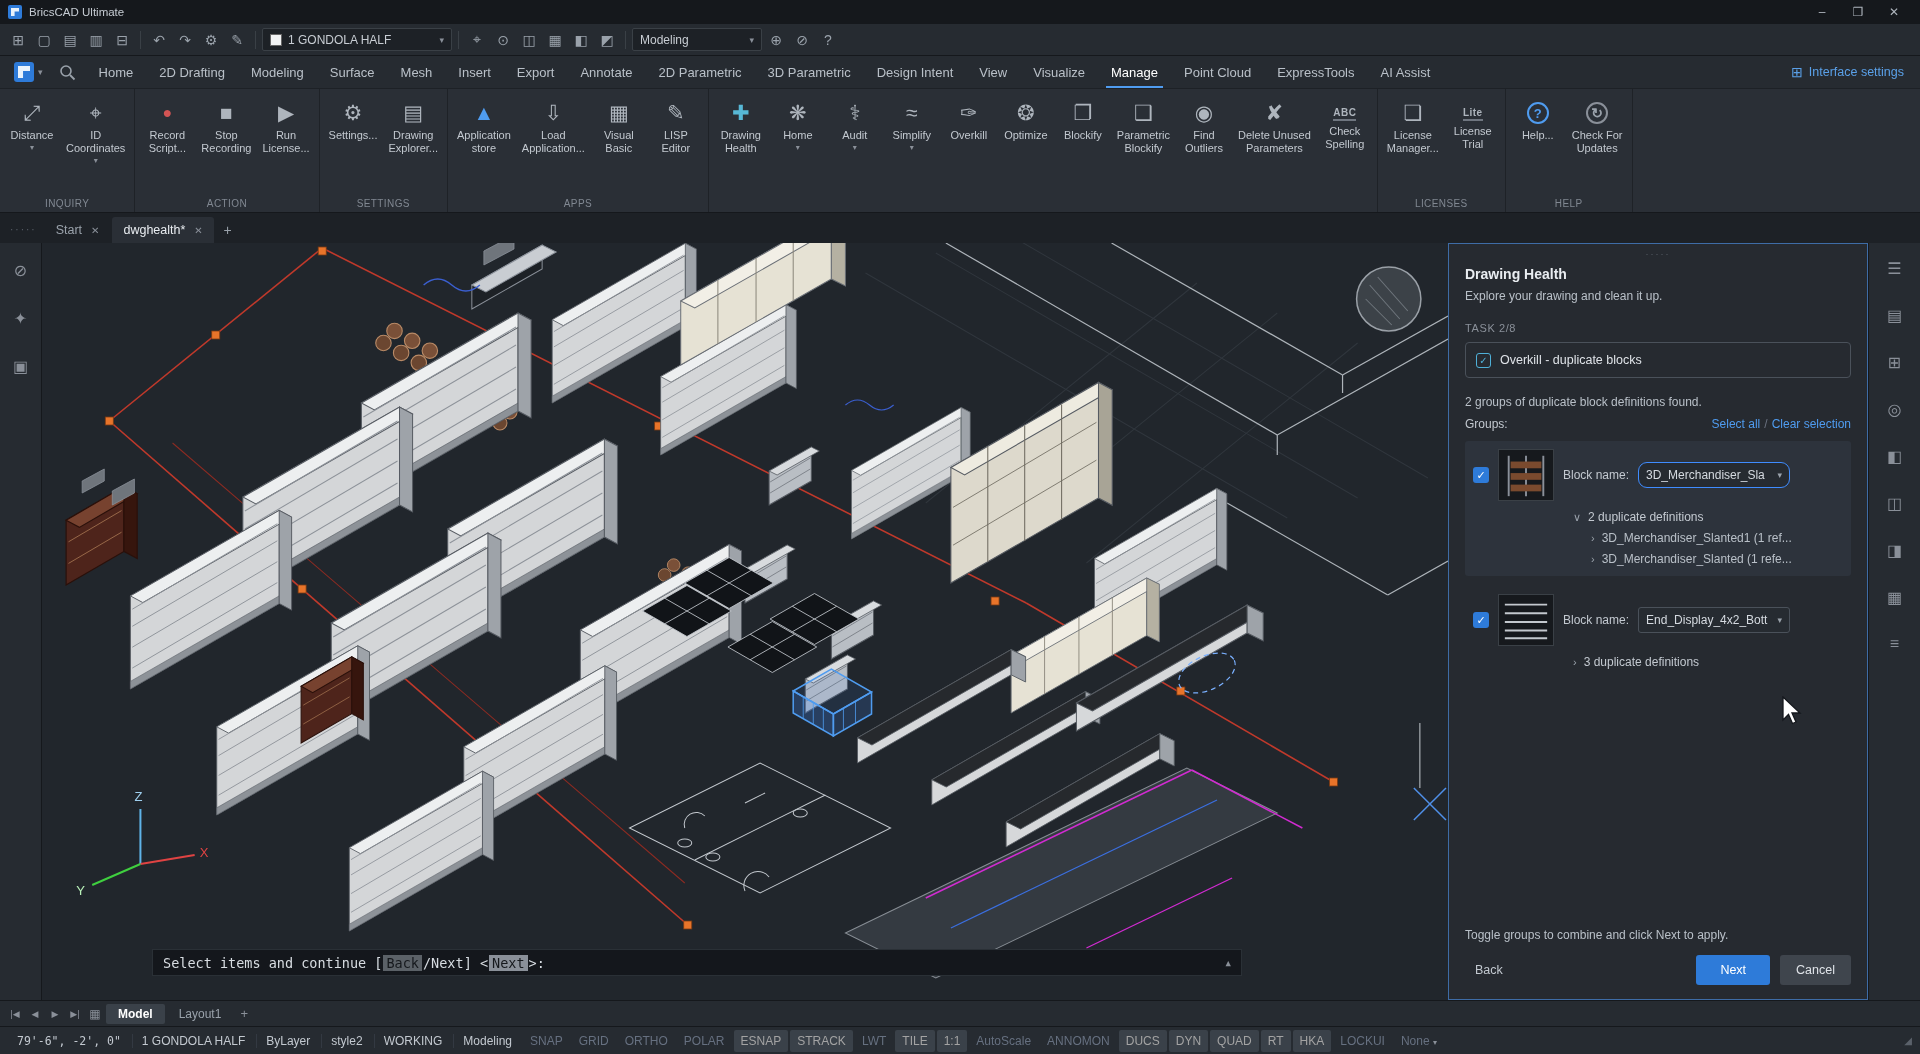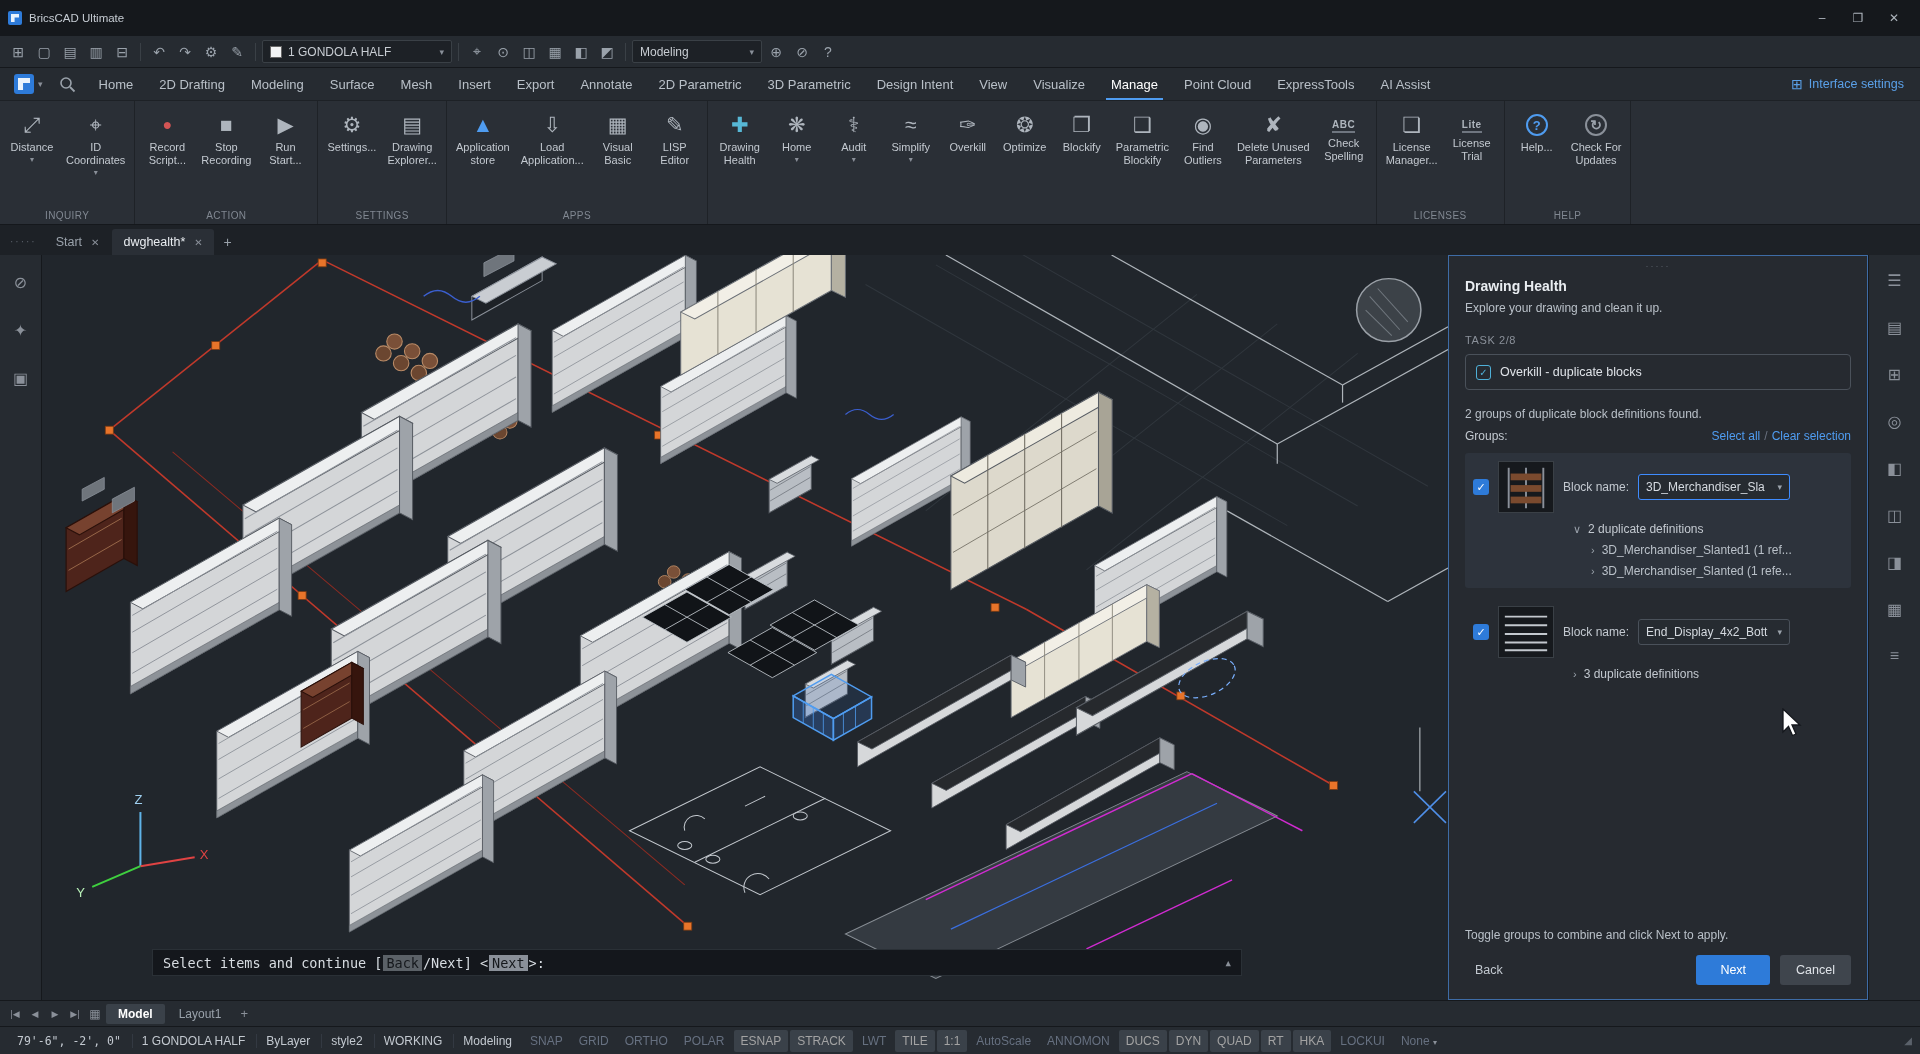--- a/index.html
+++ b/index.html
@@ -1,21 +1,21 @@
 <!DOCTYPE html>
 <html><head>
 <meta charset="utf-8">
 <style>
   * { margin:0; padding:0; box-sizing:border-box; }
   html,body { width:1920px; height:1054px; overflow:hidden; background:#15181c;
     font-family:"Liberation Sans", sans-serif; color:#c6ccd3; font-size:12px; }
   .app { display:flex; flex-direction:column; width:100%; height:100%; }
 
   
-  .titlebar { height:36px; background:#15181c; display:flex; align-items:center; padding:0 8px; gap:7px; flex:0 0 auto;}
+  .titlebar { height:24px; background:#15181c; display:flex; align-items:center; padding:0 8px; gap:7px; flex:0 0 auto;}
   .applogo { width:14px; height:14px; background:#2e7bd9; border-radius:2px; position:relative; }
   .applogo::after { content:""; position:absolute; left:3px; top:3px; width:8px; height:8px; background:#e9f2fb; clip-path:polygon(0 0,100% 0,100% 45%,45% 45%,45% 100%,0 100%); }
   .wtitle { font-size:11.5px; color:#c6ccd3; }
   .winctl { margin-left:auto; display:flex; }
   .winbtn { width:36px; height:24px; display:flex; align-items:center; justify-content:center; color:#aeb5bd; font-size:12px; }
 
   
   .qat { height:32px; background:#262b31; border-bottom:1px solid #15181c; display:flex; align-items:center; padding:0 6px; gap:2px; flex:0 0 auto;}
   .tbtn { min-width:24px; height:24px; display:flex; align-items:center; justify-content:center; color:#9aa2ab; font-size:14px; border-radius:2px; }
   .tsep { width:1px; height:18px; background:#3a4046; margin:0 4px; }
@@ -90,21 +90,21 @@
   .grouphdr .links { margin-left:auto; font-size:12px; }
   .link { color:#4f9cf0; }
   .slash { color:#6b7280; padding:0 4px; }
   .gcard { margin-top:10px; border-radius:3px; padding:8px 8px 10px; }
   .gcard.sel { background:#2d333c; }
   .grow { display:flex; align-items:center; gap:9px; }
   .chk { width:16px; height:16px; background:#2e7bd9; border-radius:3px; color:#fff; font-size:11px; display:flex; align-items:center; justify-content:center; flex:0 0 auto; }
   .thumb { width:56px; height:52px; background:#16191d; border:1px solid #3a4046; flex:0 0 auto; }
   .bnl { font-size:12px; color:#c3c9d0; white-space:nowrap; }
   .select { width:152px; height:26px; background:#262b31; border:1px solid #4a515a; border-radius:3px; display:flex; align-items:center; padding:0 7px; gap:4px; }
-  .select.focus { border-color:#3f8cff; }
+  .select.focus { border-color:#3f8cff;border-radius:9px; }
   .select .val { font-size:12px; color:#d5dae0; white-space:nowrap; overflow:hidden; flex:1; }
   .select .caret { color:#9aa2ab; font-size:9px; }
   .tree1 { margin:9px 0 0 100px; font-size:12px; color:#c3c9d0; display:flex; gap:7px; align-items:center; }
   .tree2 { margin:7px 0 0 118px; font-size:12px; color:#b9c0c8; display:flex; gap:7px; align-items:center; white-space:nowrap; }
   .chev { color:#9aa2ab; font-size:11px; }
   .pspacer { flex:1; }
   .phint { font-size:12px; color:#b9c0c8; margin-bottom:13px; }
   .pfooter { display:flex; align-items:center; }
   .backbtn { font-size:12.5px; color:#c3c9d0; padding:7px 10px; }
   .nextbtn { margin-left:auto; background:#2e7bd9; color:#ffffff; font-size:12.5px; padding:8px 24px; border-radius:3px; }
@@ -238,21 +238,21 @@
 Script...</span>
         </div>
         <div class="ritem">
           <span class="ricon">■</span>
           <span class="rlabel">Stop
 Recording</span>
         </div>
         <div class="ritem">
           <span class="ricon">▶</span>
           <span class="rlabel">Run
-Start...</span>
+License...</span>
         </div>
       </div>
       <div class="rgname">ACTION</div>
     </div>
 
     <div class="rgroup">
       <div class="ritems">
         <div class="ritem">
           <span class="ricon">⚙</span>
           <span class="rlabel">Settings...</span>

